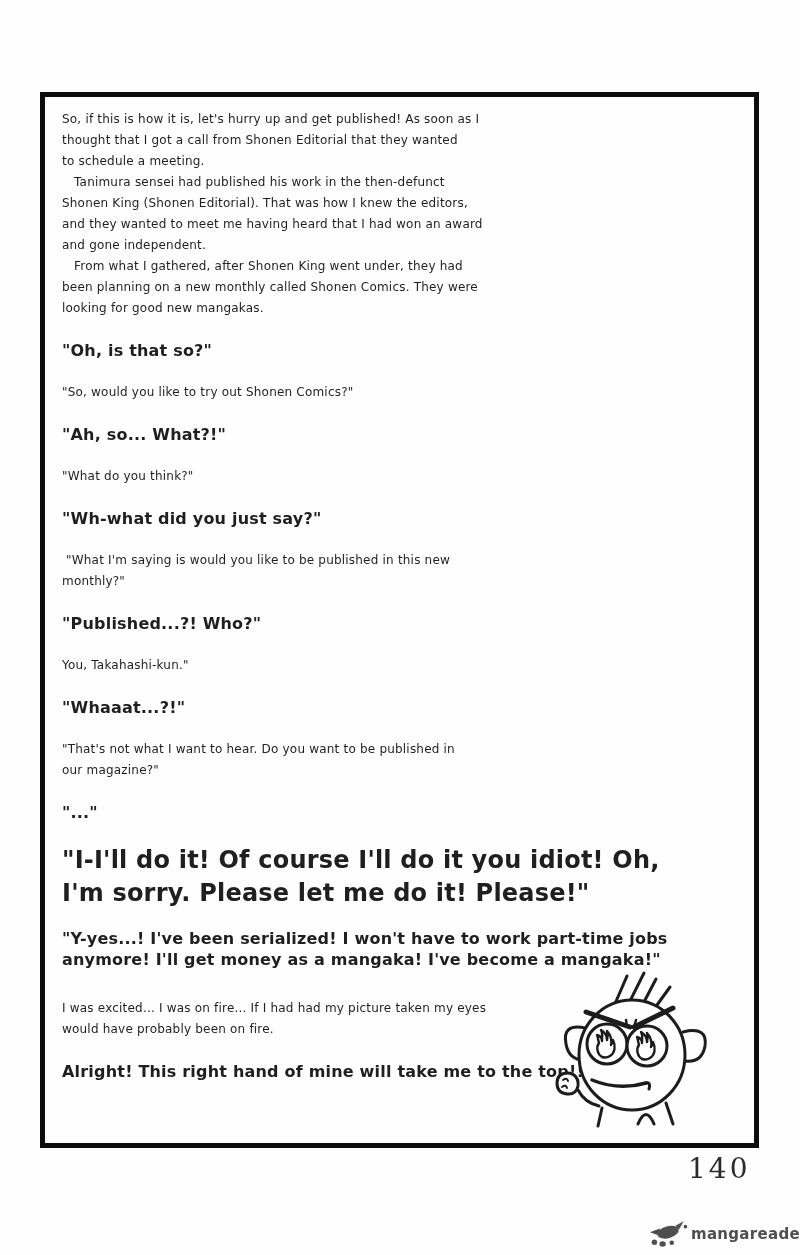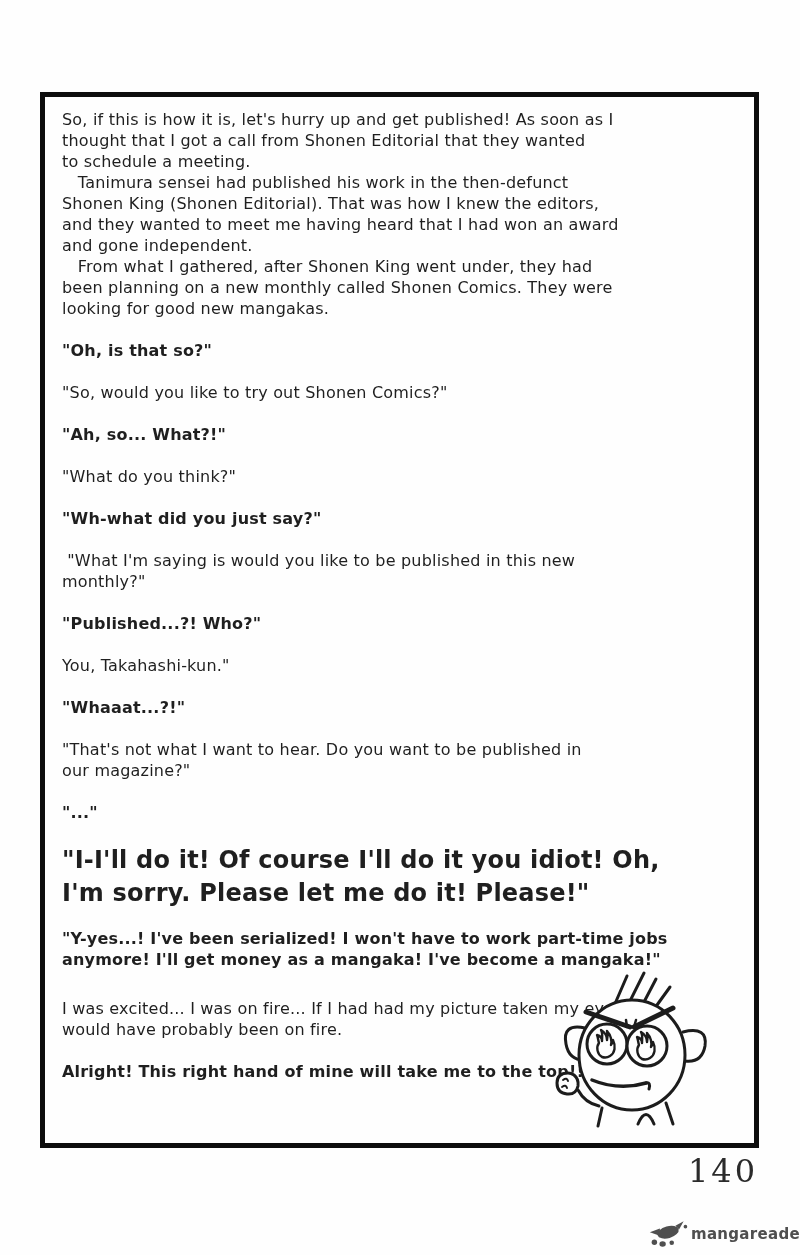--- a/index.html
+++ b/index.html
@@ -26,21 +26,21 @@
     border: 5px solid #0d0d0d;
     background: #fefefe;
     padding: 12px 24px 0 17px;
   }
   .panel p {
     margin: 0 0 21px 0;
     white-space: pre-wrap;
     letter-spacing: 0.2px;
   }
   .t-normal {
-    font-size: 16px;
+    font-size: 12px;
     line-height: 21px;
     font-weight: 400;
   }
   .t-bold {
     font-size: 16px;
     line-height: 21px;
     font-weight: 700;
   }
   .t-big {
     font-size: 24px;
@@ -56,21 +56,21 @@
     left: 552px;
     top: 966px;
     width: 210px;
     height: 172px;
   }
   .page-number {
     position: absolute;
     left: 688px;
     top: 1152px;
     font-family: "DejaVu Serif", serif;
-    font-size: 32px;
+    font-size: 28px;
     letter-spacing: 3px;
     color: #2b2b2b;
   }
   .watermark {
     position: absolute;
     left: 648px;
     top: 1219px;
     display: flex;
     align-items: center;
     gap: 1px;

